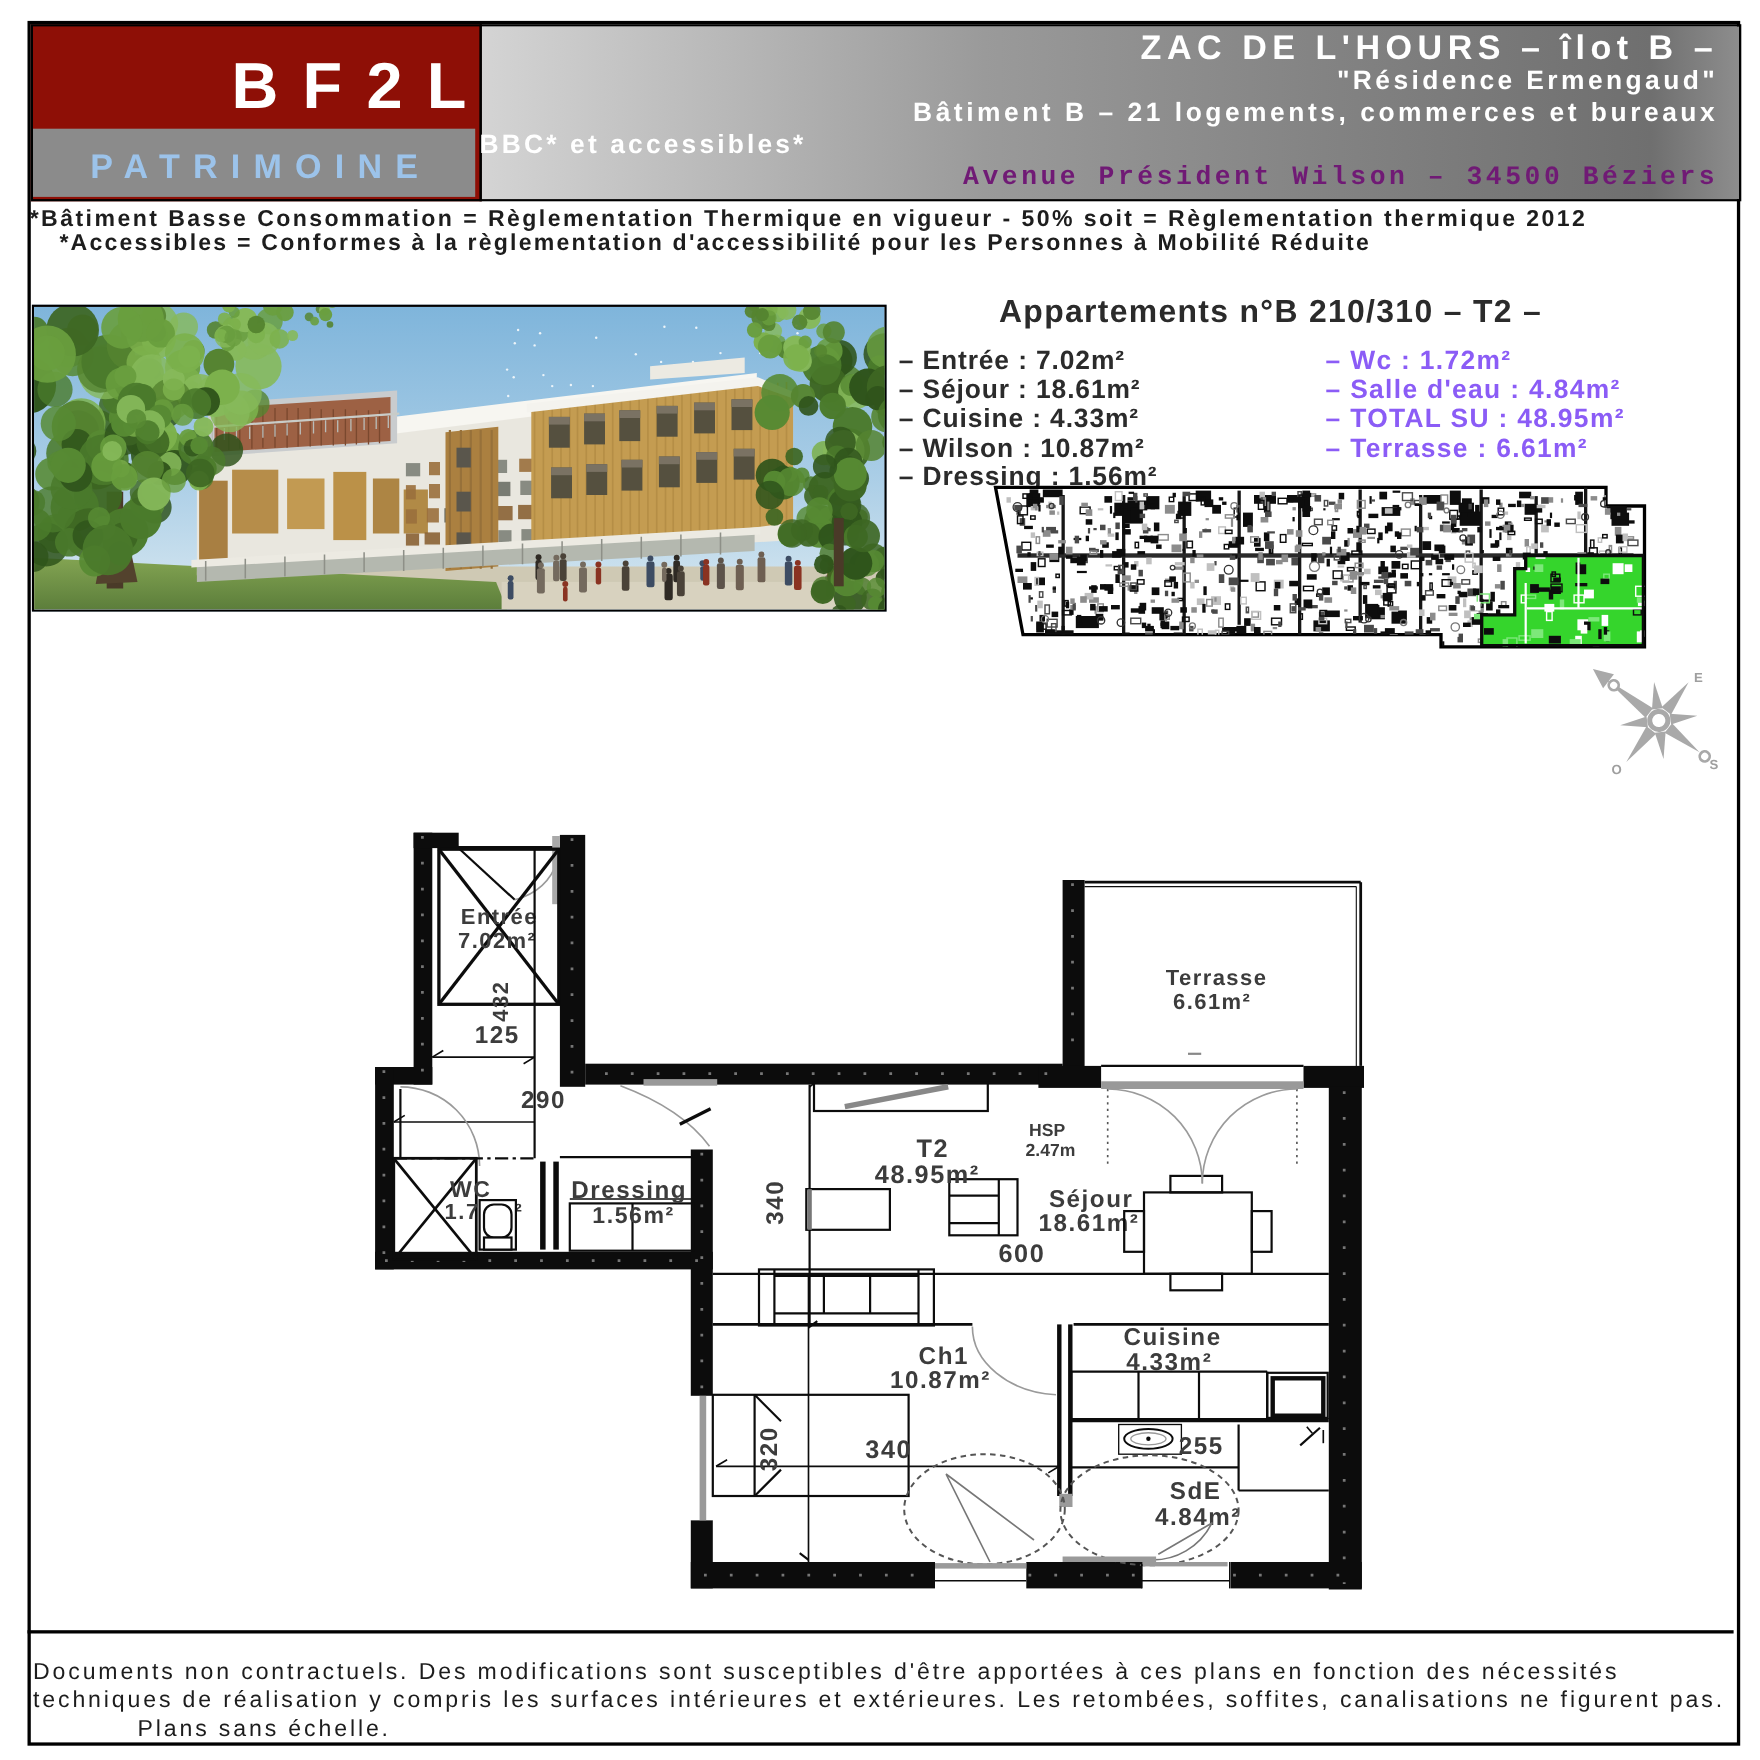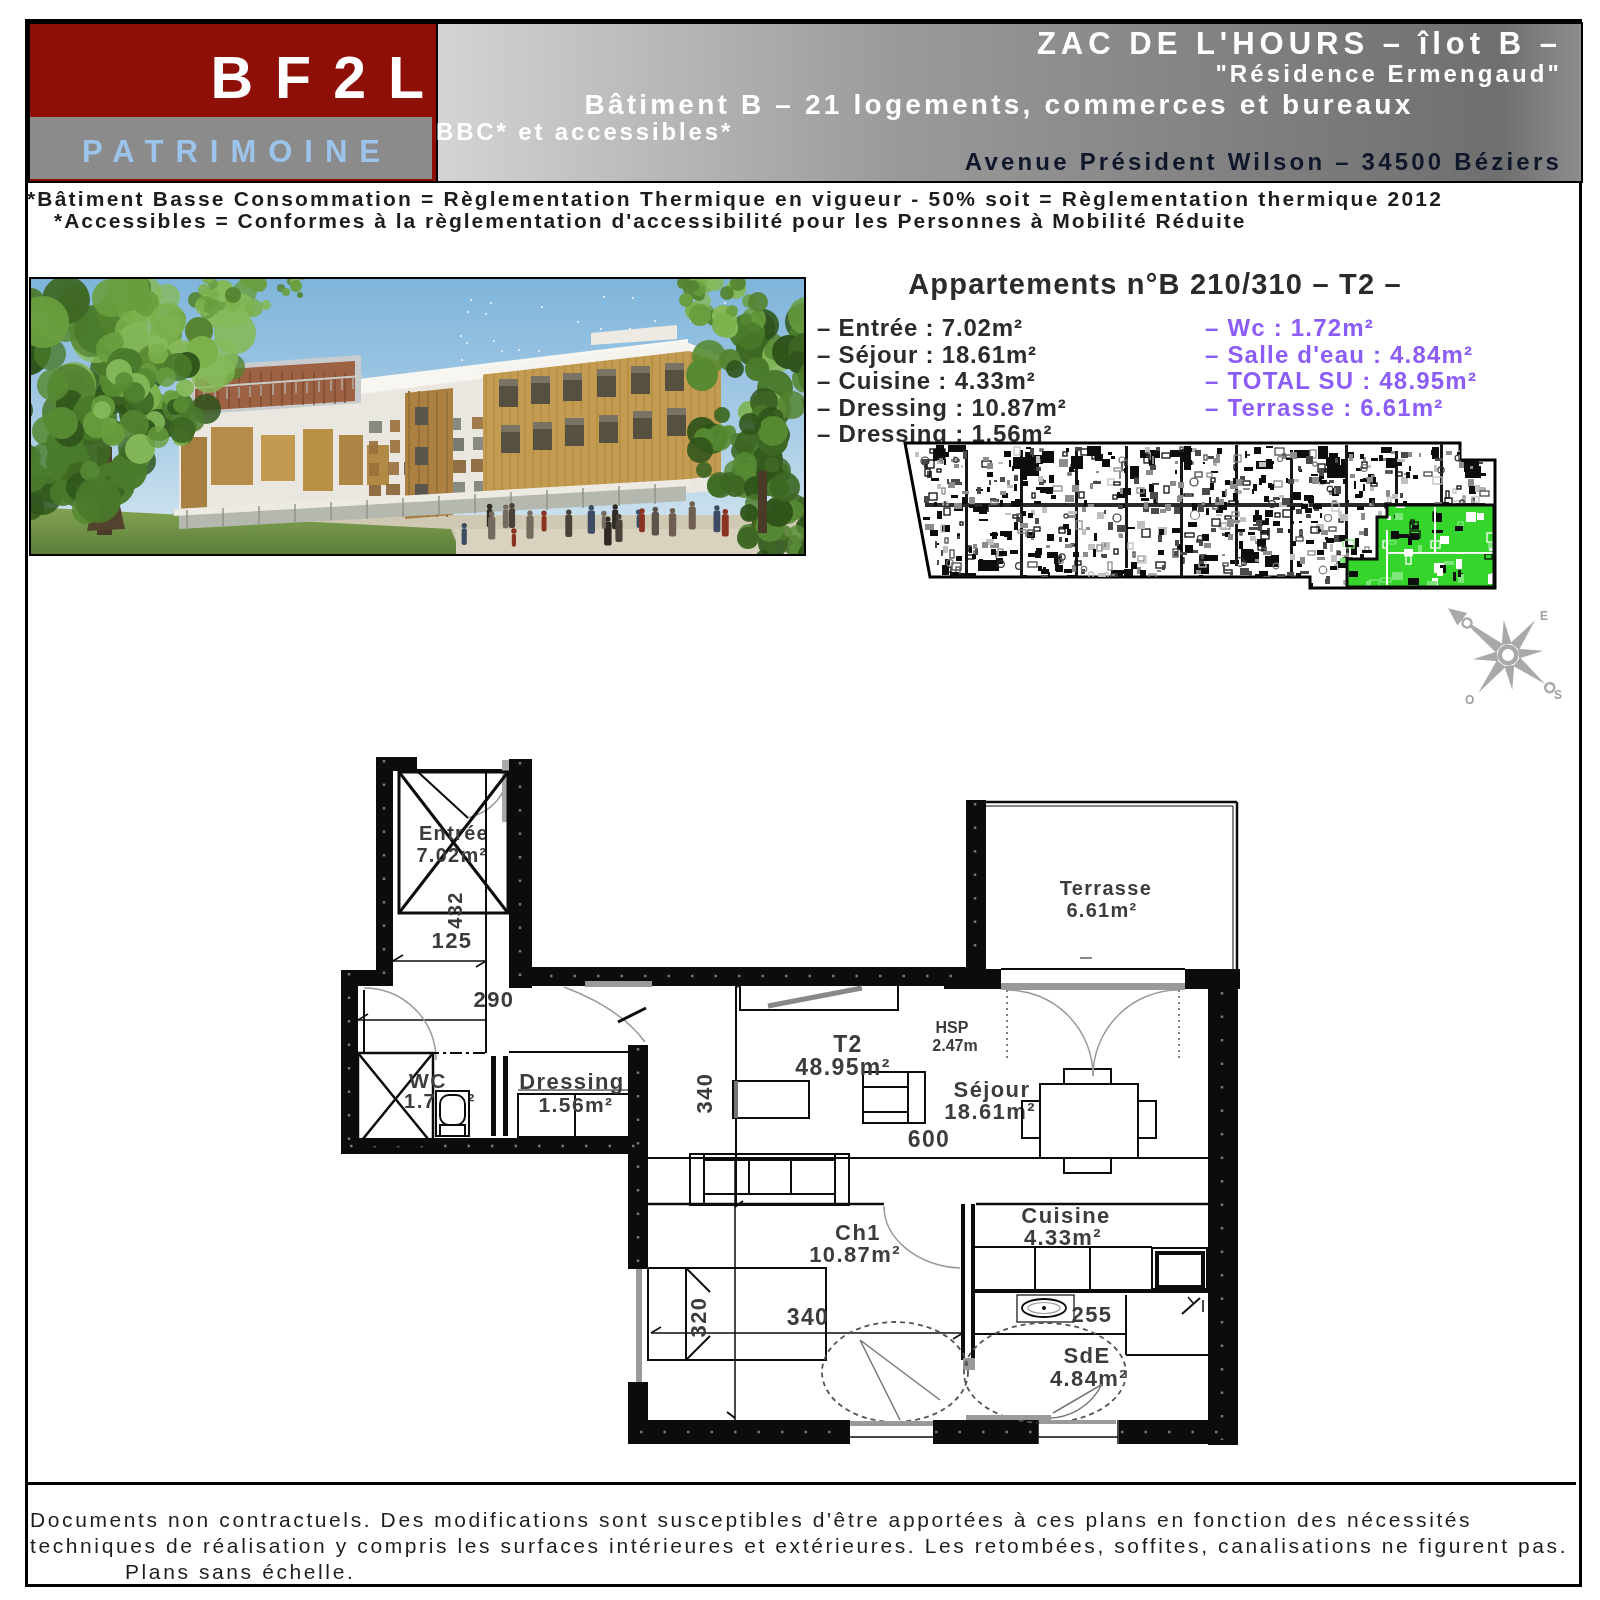--- a/index.html
+++ b/index.html
@@ -20,25 +20,25 @@
 <div class="abs" style="left:30px;top:117px;width:402px;height:62px;background:#8b8b8b;"></div>
 
 <div class="abs" style="left:36px;top:134px;width:402px;height:40px;color:#9cc3ea;font-weight:bold;font-size:31px;letter-spacing:12px;text-align:center;">PATRIMOINE</div>
 
 <div class="abs" style="left:436px;top:22px;width:1143px;height:157px;border:2px solid #000;background:linear-gradient(to right,#d4d4d4 0%,#9a9a9a 40%,#838383 67%,#6f6f6f 93%,#8d8d8d 100%);"></div>
 
 <div class="abs" style="left:436px;top:26px;width:1126px;text-align:right;color:#fff;font-weight:bold;font-size:31px;letter-spacing:5.0px;"><span class="m">ZAC DE L'HOURS – îlot B –</span></div>
 
 <div class="abs" style="left:436px;top:60px;width:1126px;text-align:right;color:#fff;font-weight:bold;font-size:24px;letter-spacing:3.1px;"><span class="m">"Résidence Ermengaud"</span></div>
 
-<div class="abs" style="left:436px;top:89px;width:1126px;text-align:center;color:#fff;font-weight:bold;font-size:28px;letter-spacing:3.2px;"><span class="m">Bâtiment B – 21 logements, commerces et bureaux</span></div>
+<div class="abs" style="left:436px;top:89px;width:1126px;text-align:right;color:#fff;font-weight:bold;font-size:24px;letter-spacing:3.2px;"><span class="m">Bâtiment B – 21 logements, commerces et bureaux</span></div>
 
 <div class="abs" style="left:436px;top:118px;width:1126px;text-align:left;color:#fff;font-weight:bold;font-size:24px;letter-spacing:2.85px;"><span class="m">BBC* et accessibles*</span></div>
 
-<div class="abs" style="left:436px;top:148px;width:1126px;text-align:right;color:#0f172a;font-weight:bold;font-size:24px;letter-spacing:3.2px;"><span class="m">Avenue Président Wilson – 34500 Béziers</span></div>
+<div class="abs" style="left:436px;top:148px;width:1126px;text-align:right;color:#701a75;font-weight:bold;font-size:24px;letter-spacing:3.2px;font-family:Liberation Mono, monospace;"><span class="m">Avenue Président Wilson – 34500 Béziers</span></div>
 
 <div class="abs" style="left:27px;top:187px;width:1560px;color:#1d1d1d;font-weight:bold;font-size:21px;letter-spacing:2.2px;"><span class="m">*Bâtiment Basse Consommation = Règlementation Thermique en vigueur - 50% soit = Règlementation thermique 2012</span></div>
 
 <div class="abs" style="left:27px;top:209px;width:1560px;color:#1d1d1d;font-weight:bold;font-size:21px;letter-spacing:2.0px;margin-left:27px;"><span class="m">*Accessibles = Conformes à la règlementation d'accessibilité pour les Personnes à Mobilité Réduite</span></div>
 
 <div class="abs" style="left:29px;top:277px;width:773px;height:275px;border:2px solid #000;background:#bcd8ea;" id="photo">
 <svg width="773" height="275" viewBox="0 0 773 275" xmlns="http://www.w3.org/2000/svg">
 
 <defs>
 <linearGradient id="sky" x1="0" y1="0" x2="0" y2="1">
@@ -664,21 +664,21 @@
 
 </svg>
 </div>
 
 <div class="abs" style="left:830px;top:268px;width:650px;text-align:center;color:#2b2b2b;font-weight:bold;font-size:29px;letter-spacing:1.2px;"><span class="m">Appartements n°B 210/310 – T2 –</span></div>
 
 <div class="abs" style="left:817px;top:315px;color:#2b2b2b;font-weight:bold;font-size:24px;line-height:26.6px;letter-spacing:0.8px;">
 <span class="m">– Entrée : 7.02m²</span><br>
 – Séjour : 18.61m²<br>
 – Cuisine : 4.33m²<br>
-<span class="m">– Dressing : 10.87m²</span><br>
+<span class="m">– Wilson : 10.87m²</span><br>
 – Dressing : 1.56m²
 </div>
 
 <div class="abs" style="left:1205px;top:315px;color:#8b5cf6;font-weight:bold;font-size:24px;line-height:26.6px;letter-spacing:1.2px;">
 – Wc : 1.72m²<br>
 – Salle d'eau : 4.84m²<br>
 <span class="m">– TOTAL SU : 48.95m²</span><br>
 – Terrasse : 6.61m²
 </div>
 

